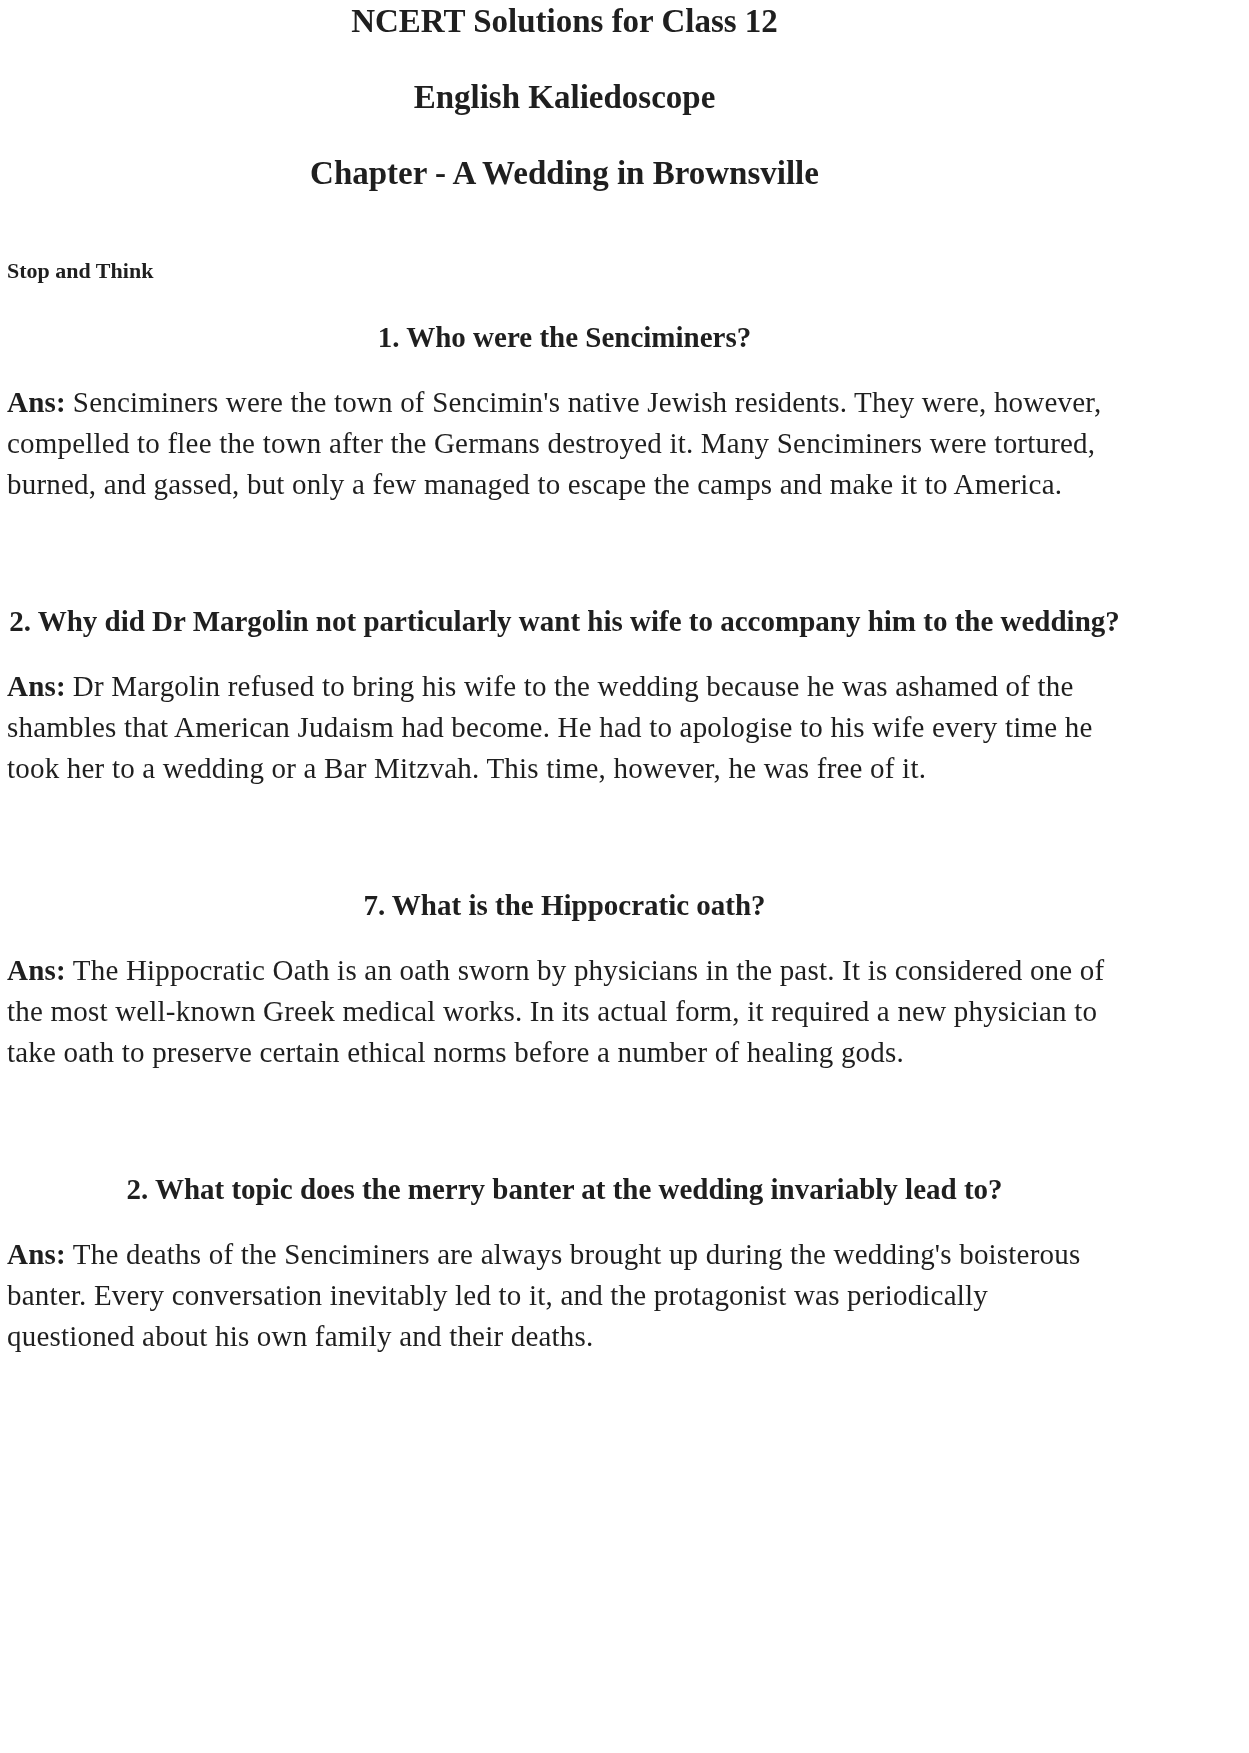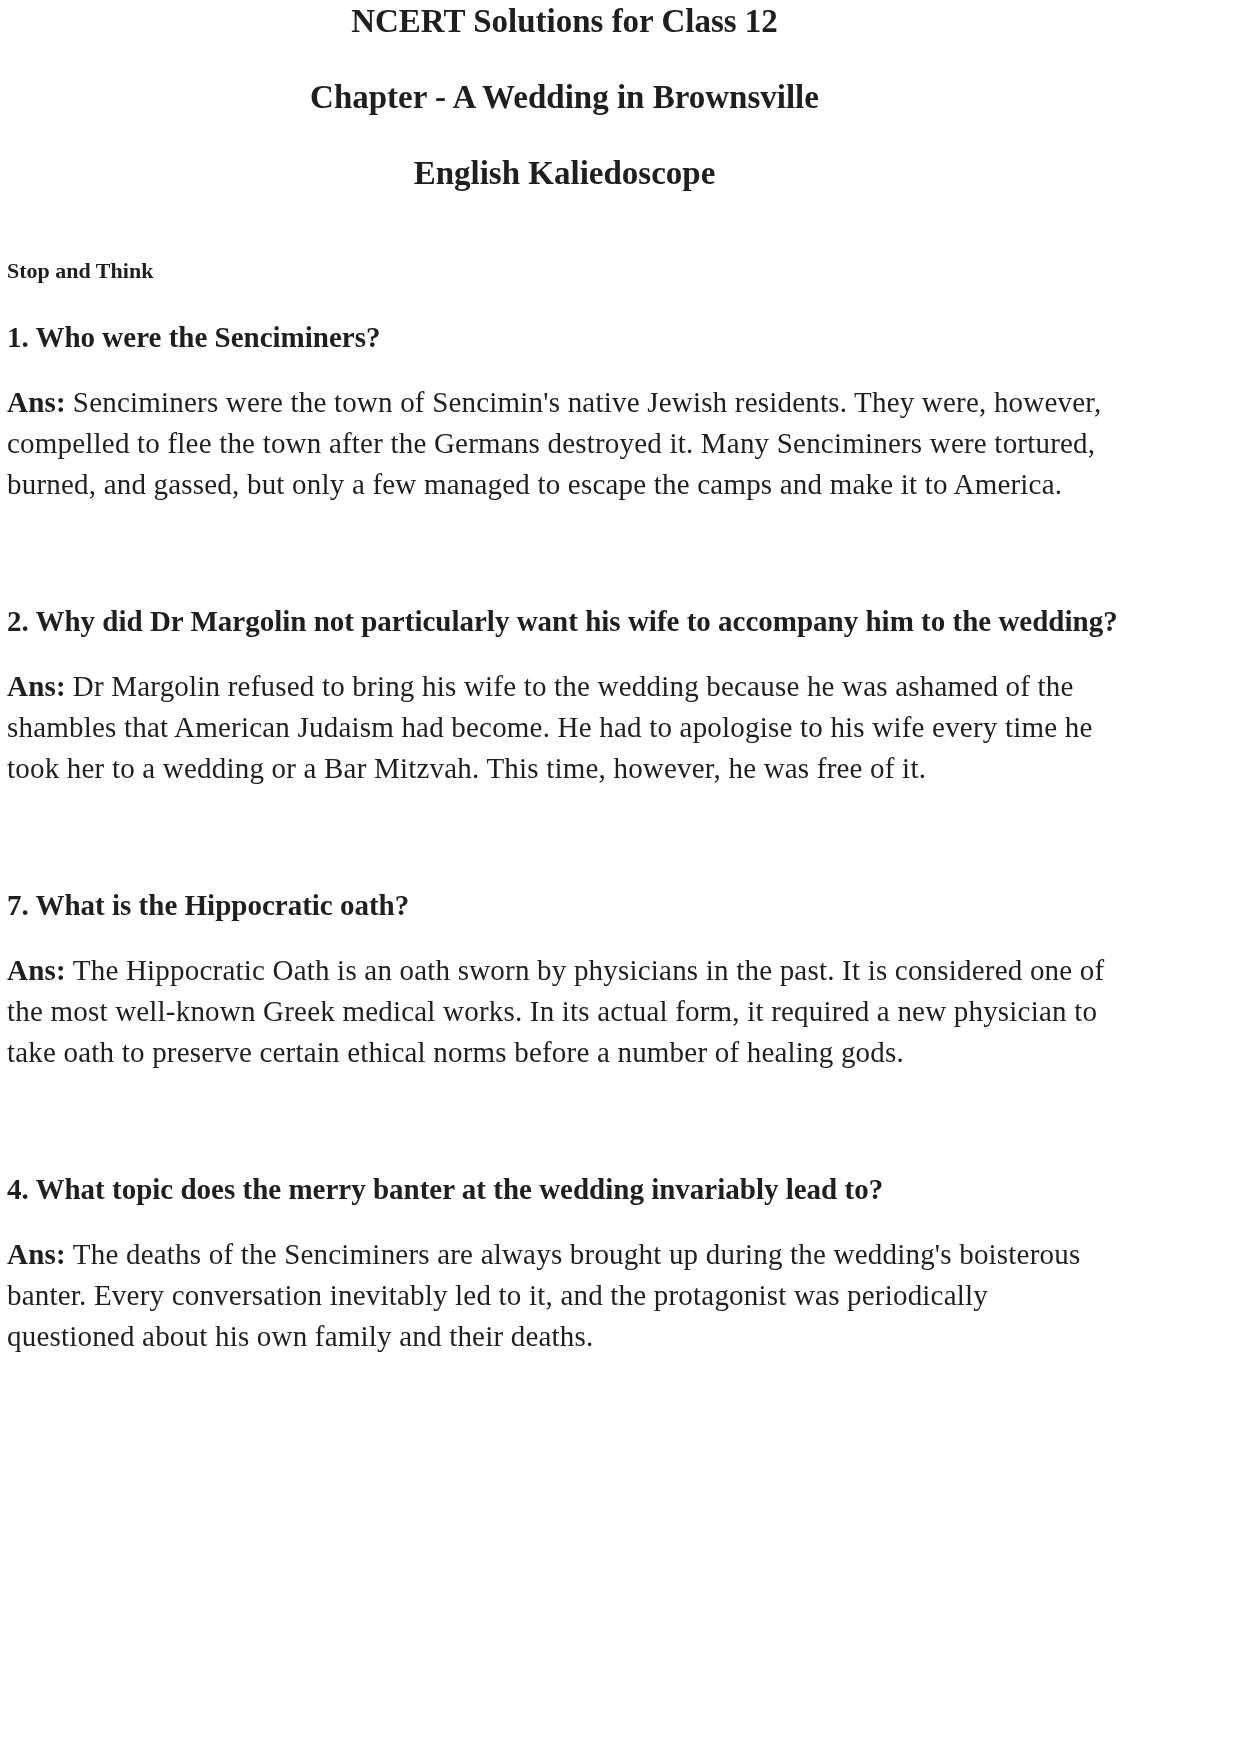--- a/index.html
+++ b/index.html
@@ -30,21 +30,21 @@
     font-size: 22px;
     line-height: 41px;
     font-weight: bold;
     text-align: left;
     margin: 58px 0 26px 0;
   }
   .question {
     font-size: 29px;
     line-height: 41px;
     font-weight: bold;
-    text-align: left;
+    text-align: center;
     margin: 0 0 24px 0;
   }
   .answer {
     font-size: 29px;
     line-height: 41px;
     margin: 0 0 96px 0;
     letter-spacing: 0.2px;
   }
   .answer .ans-label {
     font-weight: bold;
@@ -55,39 +55,39 @@
     margin-bottom: 0;
   }
 </style>
 </head>
 <body>
 
 <div class="page">
 
   <header>
     <h1 class="title-line">NCERT Solutions for Class 12</h1>
+    <h1 class="title-line">English Kaliedoscope</h1>
     <h1 class="title-line">Chapter - A Wedding in Brownsville</h1>
-    <h1 class="title-line">English Kaliedoscope</h1>
   </header>
 
   <h2 class="section-heading">Stop and Think</h2>
 
   <section class="qa">
     <h3 class="question">1. Who were the Senciminers?</h3>
     <p class="answer"><span class="ans-label">Ans:</span><span>Senciminers were the town of Sencimin's native Jewish residents. They were, however, compelled to flee the town after the Germans destroyed it. Many Senciminers were tortured, burned, and gassed, but only a few managed to escape the camps and make it to America.</span></p>
   </section>
 
   <section class="qa">
     <h3 class="question">2. Why did Dr Margolin not particularly want his wife to accompany him to the wedding?</h3>
     <p class="answer"><span class="ans-label">Ans:</span><span>Dr Margolin refused to bring his wife to the wedding because he was ashamed of the shambles that American Judaism had become. He had to apologise to his wife every time he took her to a wedding or a Bar Mitzvah. This time, however, he was free of it.</span></p>
   </section>
 
   <section class="qa">
     <h3 class="question">7. What is the Hippocratic oath?</h3>
     <p class="answer"><span class="ans-label">Ans:</span><span>The Hippocratic Oath is an oath sworn by physicians in the past. It is considered one of the most well-known Greek medical works. In its actual form, it required a new physician to take oath to preserve certain ethical norms before a number of healing gods.</span></p>
   </section>
 
   <section class="qa">
-    <h3 class="question">4. What topic does the merry banter at the wedding invariably lead to?</h3>
+    <h3 class="question">2. What topic does the merry banter at the wedding invariably lead to?</h3>
     <p class="answer"><span class="ans-label">Ans:</span><span>The deaths of the Senciminers are always brought up during the wedding's boisterous banter. Every conversation inevitably led to it, and the protagonist was periodically questioned about his own family and their deaths.</span></p>
   </section>
 
 </div>
 
 </body></html>

